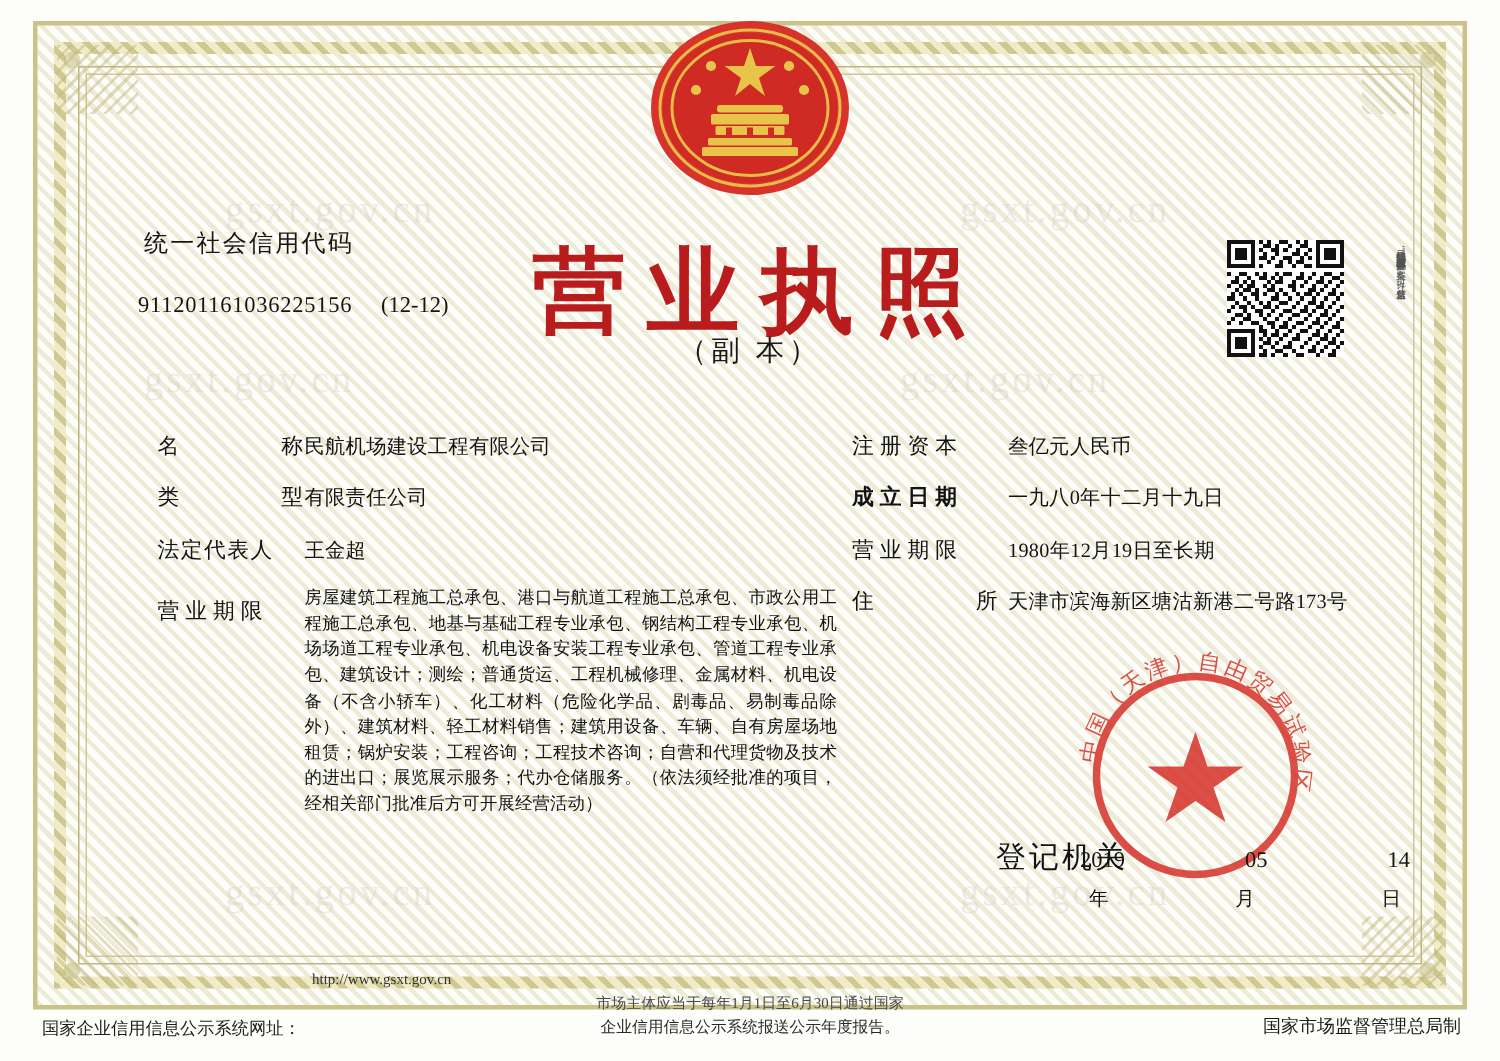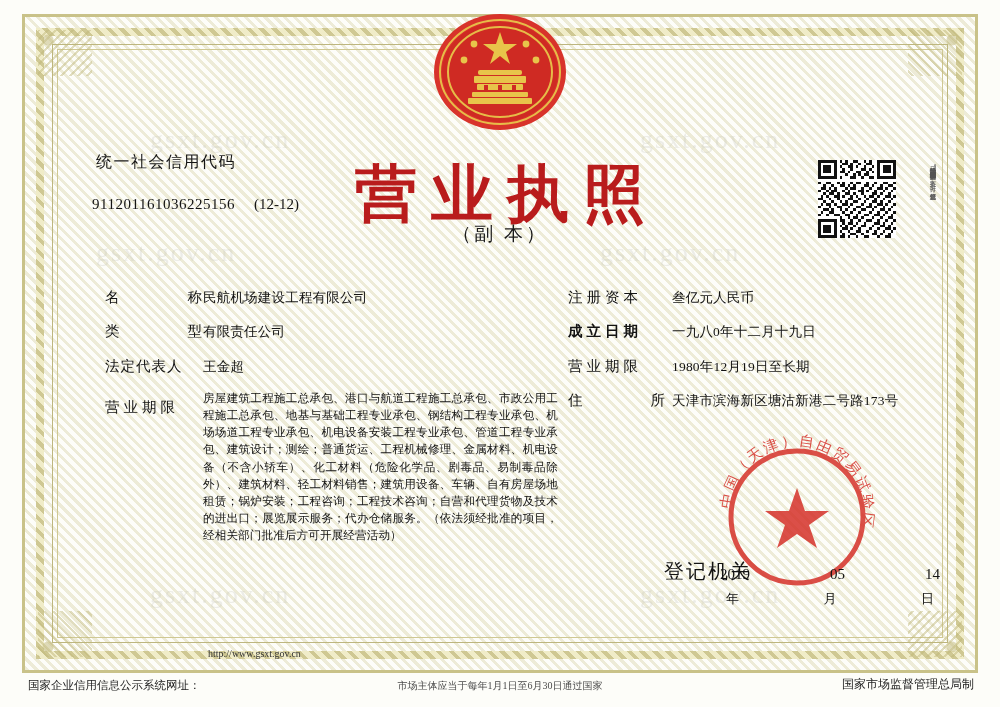--- a/index.html
+++ b/index.html
@@ -613,16 +613,17 @@
   <div class="date-units">
     <span>年</span>
     <span>月</span>
     <span>日</span>
   </div>
 
   <div class="footer-left">国家企业信用信息公示系统网址：</div>
   <div class="footer-url">http://www.gsxt.gov.cn</div>
   <div class="footer-center">
     <div class="line1">市场主体应当于每年1月1日至6月30日通过国家</div>
+    <div>企业信用信息公示系统报送公示年度报告。</div>
   </div>
   <div class="footer-right">国家市场监督管理总局制</div>
 
 </div>
 
 </body></html>

